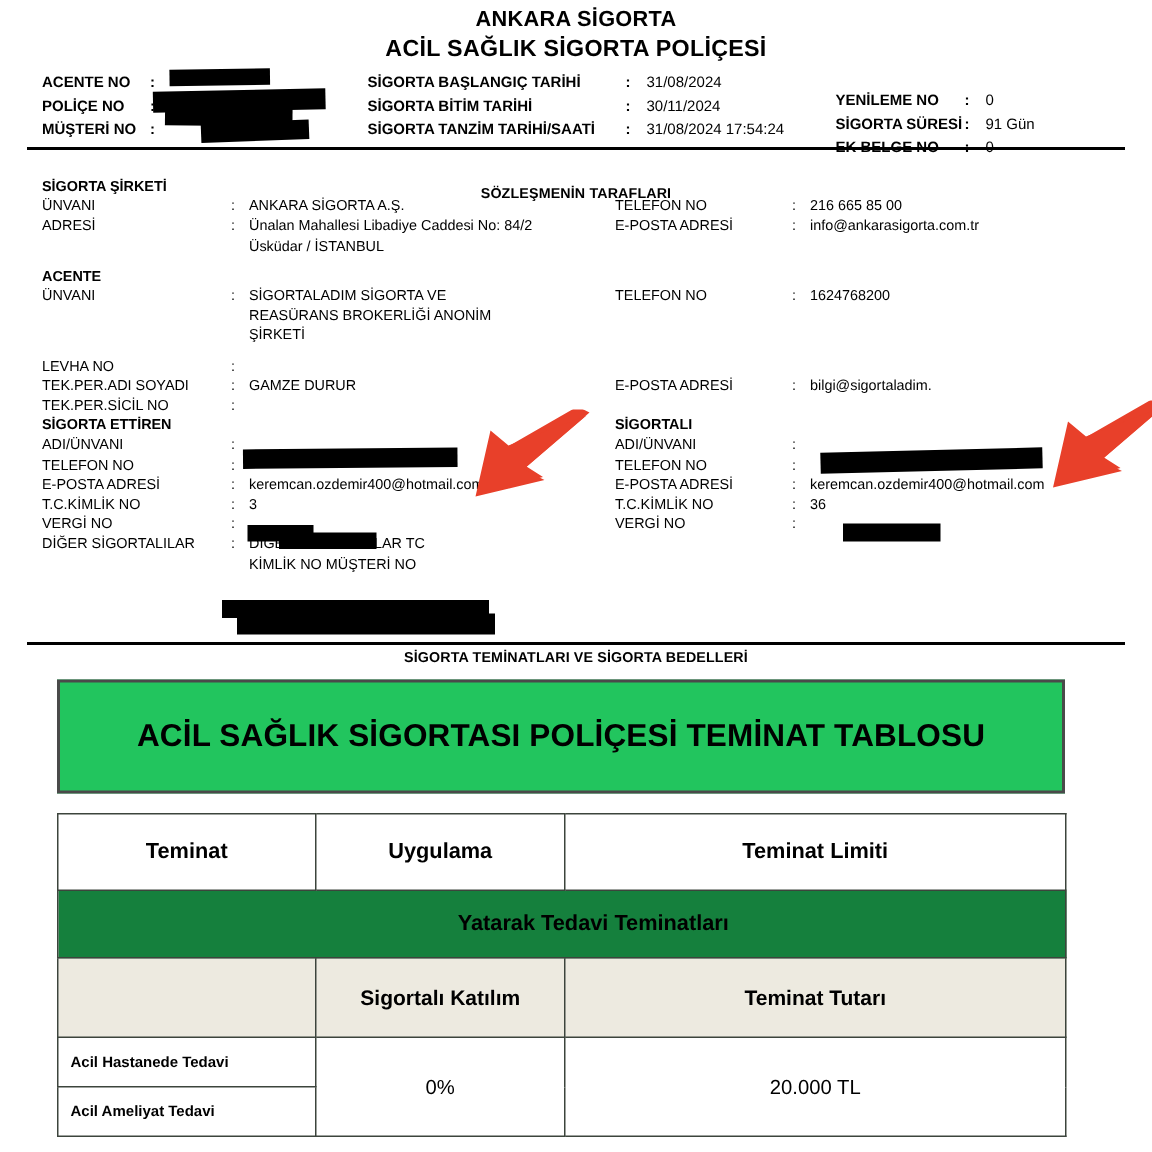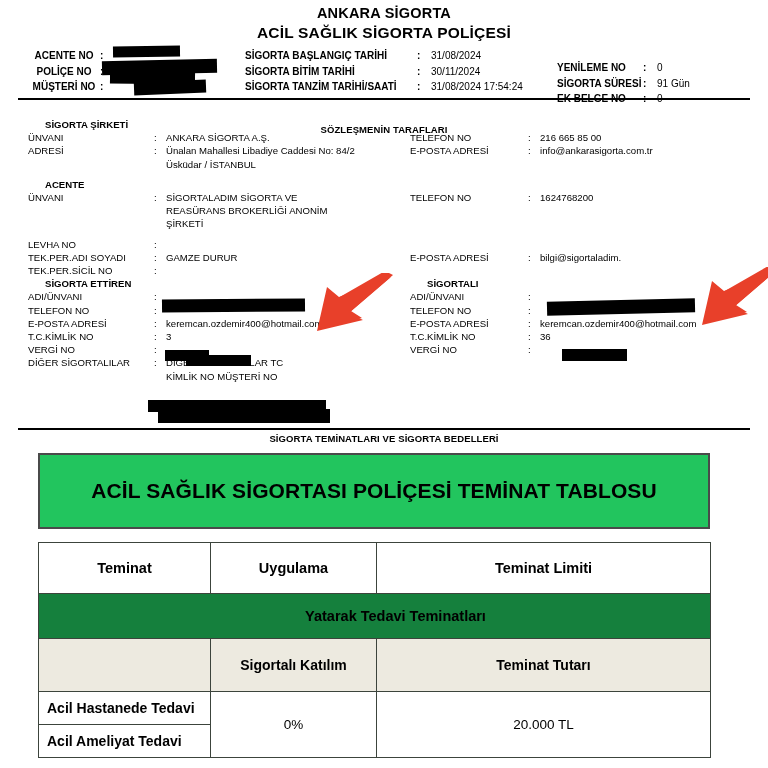--- a/index.html
+++ b/index.html
@@ -63,21 +63,21 @@
   }
   .hcolon {
     font-weight: bold;
     font-size: 10px;
   }
   .hvalue {
     font-size: 10px;
     white-space: nowrap;
   }
 
-  .c1 .hlabel { width: 72px; text-align: center; }
+  .c1 .hlabel { width: 72px; }
   .c1 .hcolon { width: 16px; }
   .c2 .hlabel { width: 172px; }
   .c2 .hcolon { width: 14px; }
   .c3 .hlabel { width: 86px; margin-top: 12px; }
   .c3 .hcolon { width: 14px; }
 
   
   .redact {
     position: absolute;
     background: #000000;
@@ -128,21 +128,20 @@
   }
   .prow .pcolon {
     width: 12px;
     flex: 0 0 12px;
   }
   .prow .pvalue {
     flex: 1 1 auto;
   }
   .prow.group .plabel {
     font-weight: bold;
-    margin-left: 17px;
   }
   .right .prow .plabel {
     width: 118px;
     flex: 0 0 118px;
   }
   .spacer-row { height: 13.2px; }
   .small-gap { height: 7px; }
 
   
   .arrow {
@@ -210,21 +209,21 @@
   .sub td.blank { background: #edeae0; }
   .data td {
     height: 30px;
     background: #ffffff;
     font-size: 13.5px;
   }
   .data td.rowlabel {
     font-weight: bold;
     text-align: left;
     padding-left: 8px;
-    font-size: 14px;
+    font-size: 10px;
   }
 </style>
 </head>
 <body>
 
 <div class="page">
 
   <div class="doc-title-1">ANKARA SİGORTA</div>
   <div class="doc-title-2">ACİL SAĞLIK SİGORTA POLİÇESİ</div>
 

